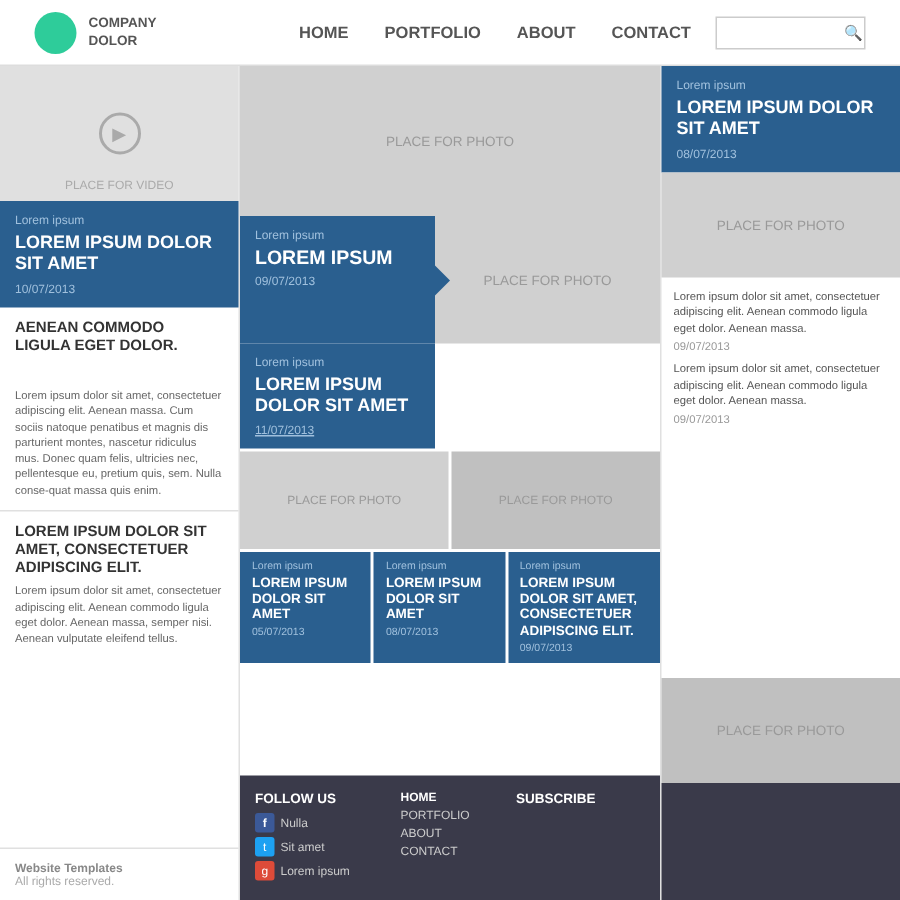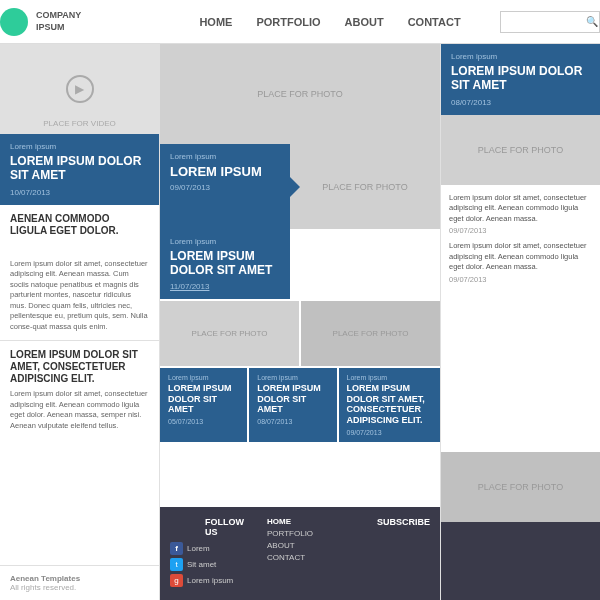--- a/index.html
+++ b/index.html
@@ -1,26 +1,26 @@
 <!DOCTYPE html>
 <html><head>
   <meta charset="utf-8">
   <style>
     * { box-sizing: border-box; margin: 0; padding: 0; }
     body { font-family: Arial, Helvetica, sans-serif; font-size: 11px; color: #333; background: #fff; width: 600px; height: 600px; overflow: hidden; }
   </style>
 </head>
 <body>
 
-<div style="display:flex; align-items:center; height:44px; background:#fff; border-bottom:1px solid #ddd; padding:0 0;">
+<div style="display:flex; align-items:center; height:44px; background:#fff; border-bottom:1px solid #ddd; padding:0 23px;">
   <div style="display:flex; align-items:center; width:160px; flex-shrink:0;">
     <div style="width:28px;height:28px;border-radius:50%;background:#2ecc9a;flex-shrink:0;"></div>
     <div style="margin-left:8px;font-size:9px;font-weight:bold;color:#555;line-height:1.3;">
       <div>COMPANY</div>
-      <div>IPSUM</div>
+      <div>DOLOR</div>
     </div>
   </div>
   <div style="display:flex;align-items:center;flex:1;justify-content:center;gap:24px;">
     <span style="font-size:11px;color:#555;font-weight:bold;cursor:pointer;">HOME</span>
     <span style="font-size:11px;color:#555;font-weight:bold;cursor:pointer;">PORTFOLIO</span>
     <span style="font-size:11px;color:#555;font-weight:bold;cursor:pointer;">ABOUT</span>
     <span style="font-size:11px;color:#555;font-weight:bold;cursor:pointer;">CONTACT</span>
   </div>
   <div style="display:flex;align-items:center;border:1px solid #ccc;height:22px;padding:0 5px;width:100px;">
     <input type="text" style="border: none; outline: none; font-size: 10px; width: 80px;">
@@ -47,21 +47,21 @@
       <div style="font-size:10px;font-weight:bold;text-transform:uppercase;margin-bottom:22px;line-height:1.2;">AENEAN COMMODO LIGULA EGET DOLOR.</div>
       <div style="font-size:7.5px;color:#666;line-height:1.4;">Lorem ipsum dolor sit amet, consectetuer adipiscing elit. Aenean massa. Cum sociis natoque penatibus et magnis dis parturient montes, nascetur ridiculus mus. Donec quam felis, ultricies nec, pellentesque eu, pretium quis, sem. Nulla conse-quat massa quis enim.</div>
     </div>
 
     <div style="padding:8px 10px;flex:1;border-bottom:1px solid #e0e0e0;overflow:hidden;">
       <div style="font-size:10px;font-weight:bold;text-transform:uppercase;margin-bottom:4px;line-height:1.2;">LOREM IPSUM DOLOR SIT AMET, CONSECTETUER ADIPISCING ELIT.</div>
       <div style="font-size:7.5px;color:#666;line-height:1.4;">Lorem ipsum dolor sit amet, consectetuer adipiscing elit. Aenean commodo ligula eget dolor. Aenean massa, semper nisi. Aenean vulputate eleifend tellus.</div>
     </div>
 
     <div style="padding:8px 10px;font-size:8px;color:#aaa;">
-      <div style="font-weight:bold;color:#888;">Aenean Templates</div>
+      <div style="font-weight:bold;color:#888;">Website Templates</div>
       <div>All rights reserved.</div>
     </div>
   </div>
 
   <div style="flex:1;display:flex;flex-direction:column;overflow:hidden;">
 
     <div style="display:flex;height:100px;flex-shrink:0;">
       <div style="flex:1;background:#d0d0d0;display:flex;align-items:center;justify-content:center;font-size:9px;color:#999;">PLACE FOR PHOTO</div>
     </div>
 
@@ -102,44 +102,44 @@
       <div style="background:#2a5f8f;color:#fff;padding:6px 8px;flex:1.2;">
         <div style="font-size:7px;color:#a0c0dd;margin-bottom:2px;">Lorem ipsum</div>
         <div style="font-size:9px;font-weight:bold;text-transform:uppercase;line-height:1.2;">LOREM IPSUM DOLOR SIT AMET, CONSECTETUER ADIPISCING ELIT.</div>
         <div style="font-size:7px;color:#a0c0dd;margin-top:3px;">09/07/2013</div>
       </div>
     </div>
 
     <div style="background:#3a3a4a;color:#ccc;padding:10px 10px;display:flex;gap:12px;flex-shrink:0;margin-top:auto;">
 
       <div style="width:85px;">
-        <div style="font-size:9px;font-weight:bold;color:#fff;margin-bottom:5px;margin-left:35px;">FOLLOW US</div>
+        <div style="font-size:9px;font-weight:bold;color:#fff;margin-bottom:5px;">FOLLOW US</div>
         <div style="display:flex;align-items:center;gap:4px;margin-bottom:3px;">
           <div style="width:13px;height:13px;border-radius:2px;background:#3b5998;display:flex;align-items:center;justify-content:center;font-size:8px;color:#fff;font-weight:bold;">f</div>
-          <span style="font-size:8px;">Lorem</span>
+          <span style="font-size:8px;">Nulla</span>
         </div>
         <div style="display:flex;align-items:center;gap:4px;margin-bottom:3px;">
           <div style="width:13px;height:13px;border-radius:2px;background:#1da1f2;display:flex;align-items:center;justify-content:center;font-size:8px;color:#fff;">t</div>
           <span style="font-size:8px;">Sit amet</span>
         </div>
         <div style="display:flex;align-items:center;gap:4px;margin-bottom:3px;">
           <div style="width:13px;height:13px;border-radius:2px;background:#dd4b39;display:flex;align-items:center;justify-content:center;font-size:8px;color:#fff;">g</div>
           <span style="font-size:8px;">Lorem ipsum</span>
         </div>
       </div>
 
       <div style="width:65px;">
         <div style="font-size:8px;font-weight:bold;color:#fff;margin-bottom:3px;">HOME</div>
         <div style="font-size:8px;color:#ccc;margin-bottom:3px;">PORTFOLIO</div>
         <div style="font-size:8px;color:#ccc;margin-bottom:3px;">ABOUT</div>
         <div style="font-size:8px;color:#ccc;margin-bottom:3px;">CONTACT</div>
       </div>
 
       <div style="flex:1;">
-        <div style="font-size:9px;font-weight:bold;color:#fff;margin-bottom:5px;text-align:right;">SUBSCRIBE</div>
+        <div style="font-size:9px;font-weight:bold;color:#fff;margin-bottom:5px;">SUBSCRIBE</div>
       </div>
     </div>
   </div>
 
   <div style="width:160px;flex-shrink:0;display:flex;flex-direction:column;border-left:1px solid #e0e0e0;">
 
     <div style="background:#2a5f8f;color:#fff;padding:8px 10px;flex-shrink:0;">
       <div style="font-size:8px;color:#a0c0dd;margin-bottom:3px;">Lorem ipsum</div>
       <div style="font-size:12px;font-weight:bold;line-height:1.2;text-transform:uppercase;">LOREM IPSUM DOLOR SIT AMET</div>
       <div style="font-size:8px;color:#a0c0dd;margin-top:5px;">08/07/2013</div>

